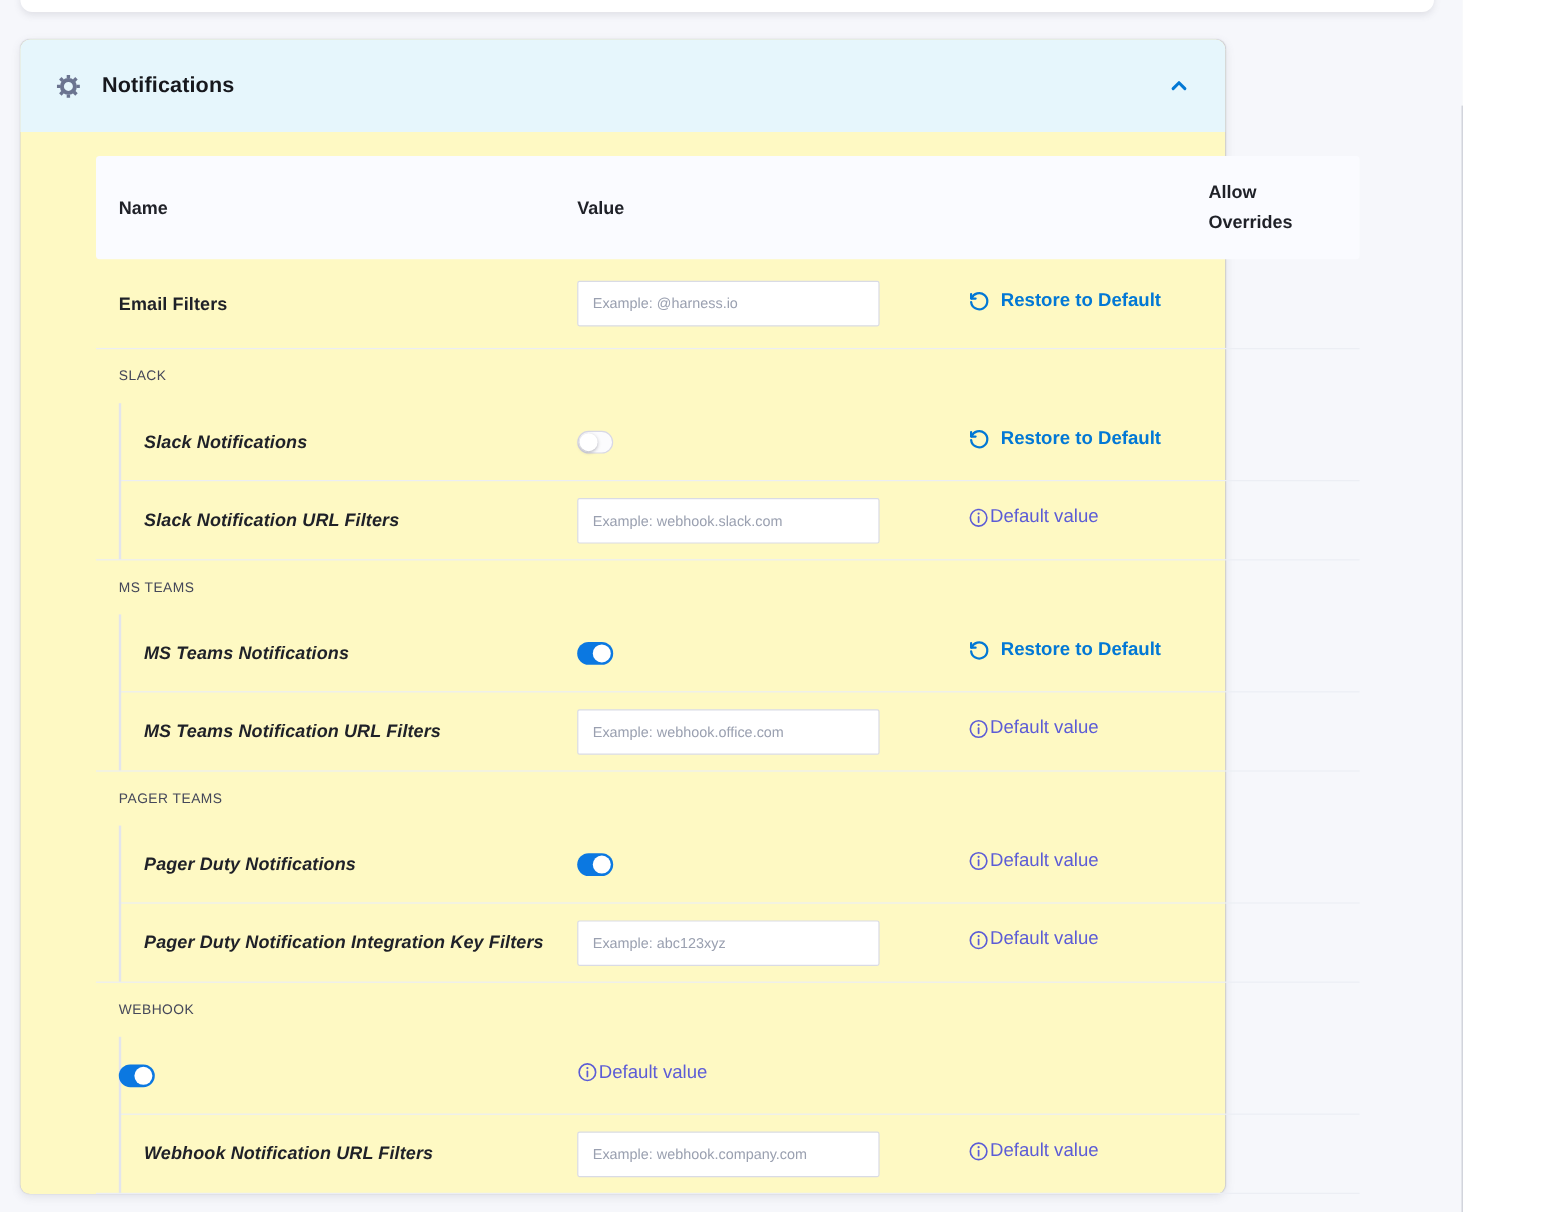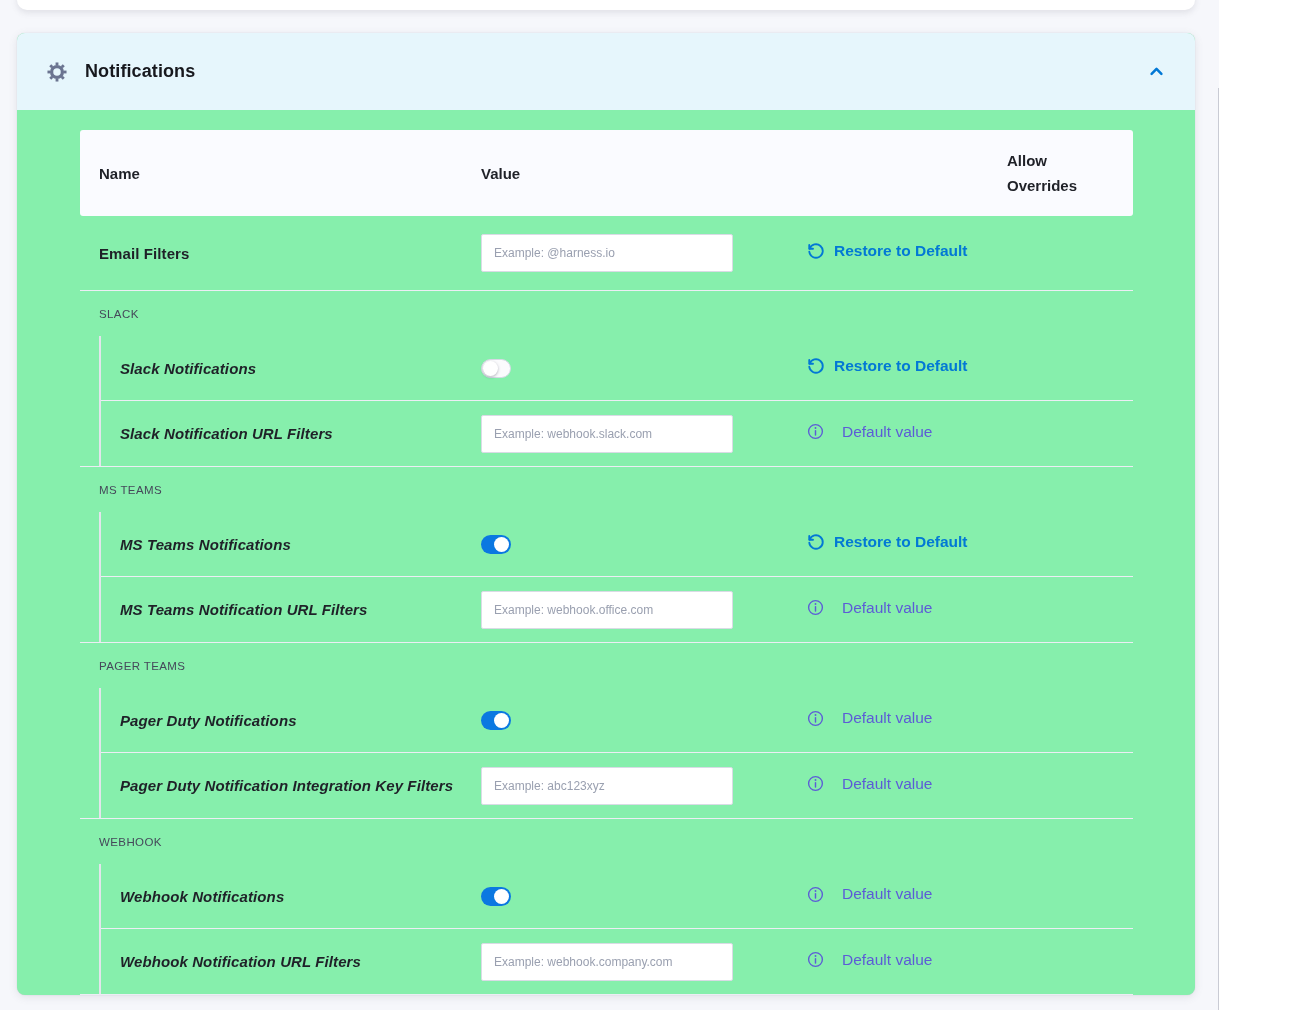--- a/index.html
+++ b/index.html
@@ -13,21 +13,21 @@
     --placeholder:#9aa0b0;
   }
   *{box-sizing:border-box;margin:0;padding:0;}
   html,body{width:1300px;height:1010px;overflow:hidden;}
   body{font-family:"Liberation Sans", sans-serif;background:#fff;position:relative;}
   .page-bg{position:absolute;left:0;top:0;width:1219px;height:1010px;background:var(--page-bg);}
   .right-white{position:absolute;left:1219px;top:0;width:81px;height:1010px;background:#ffffff;}
   .v-line{position:absolute;left:1217.5px;top:88px;width:1.5px;height:922px;background:#c9cbd4;}
   .top-card{position:absolute;left:17px;top:-12px;width:1178px;height:22px;background:#fff;
     border-radius:0 0 10px 10px;box-shadow:0 3px 6px rgba(96,97,112,.14);}
-  .card{position:absolute;left:17px;top:33px;width:1178px;height:962px;background:#86efac;border-radius:8px;
+  .card{position:absolute;left:17px;top:33px;width:1004px;height:962px;background:#fef9c3;border-radius:8px;
     box-shadow:0 0 1px rgba(40,41,61,.2), 0 2px 8px rgba(96,97,112,.14);}
   .card-header{height:77px;background:var(--header-bg);border-radius:8px 8px 0 0;display:flex;align-items:center;
     padding:0 30px 0 29px;gap:17px;cursor:pointer;}
   .card-title{font-size:18px;font-weight:700;color:#17181d;letter-spacing:.1px;}
   .gear{color:#6b7490;display:inline-flex;}
   .chev{margin-left:auto;display:inline-flex;cursor:pointer;}
 
   .settings-table{margin:20px 0 0 63px;width:1053px;}
   .thead{display:grid;grid-template-columns:401px 326px 200px 1fr;align-items:center;background:#fafbff;
     min-height:86px;border-radius:3px;font-size:15px;font-weight:700;color:#1f2128;}
@@ -52,21 +52,21 @@
 
   .toggle{position:relative;width:30px;height:19px;border-radius:10px;cursor:pointer;}
   .toggle.off{background:#fbfbfd;border:1px solid #d8d8e6;}
   .toggle.off .knob{position:absolute;left:1px;top:1px;width:15px;height:15px;border-radius:50%;background:#fff;
     box-shadow:0 1px 3px rgba(40,41,61,.35);}
   .toggle.on{background:var(--toggle-on);}
   .toggle.on .knob{position:absolute;right:2px;top:2px;width:15px;height:15px;border-radius:50%;background:#fff;}
 
   .link-restore{display:inline-flex;align-items:center;gap:9px;color:var(--blue);font-size:15.5px;
     font-weight:700;cursor:pointer;}
-  .default-val{display:inline-flex;align-items:center;gap:18px;color:var(--indigo);font-size:15.5px;font-weight:500;}
+  .default-val{display:inline-flex;align-items:center;gap:1px;color:var(--indigo);font-size:15.5px;font-weight:500;}
   .icon{display:inline-flex;align-items:center;}
 </style>
 </head>
 <body>
 
 <div class="page-bg"></div>
 <div class="right-white"></div>
 <div class="v-line"></div>
 <div class="top-card"></div>
 
@@ -226,21 +226,20 @@
                   </svg>
                 </span>
                 <span class="action-label">Default value</span>
               </span></div>
             <div class="cell cell-allow"></div>
           </div>
         </div>
         <div class="section-label">WEBHOOK</div>
         <div class="group">
           <div class="row">
-            <div class="cell cell-label">Webhook Notifications</div>
             <div class="cell cell-control">
               <div class="toggle on">
                 <span class="knob"></span>
               </div>
             </div>
             <div class="cell cell-action"><span class="default-val">
                 <span class="icon">
                   <svg width="17" height="17" viewBox="0 0 20 20" fill="none">
                     <circle cx="10" cy="10" r="8.1" stroke="currentColor" stroke-width="1.6"></circle>
                     <line x1="10" y1="9.2" x2="10" y2="14.2" stroke="currentColor" stroke-width="1.7" stroke-linecap="round"></line>

